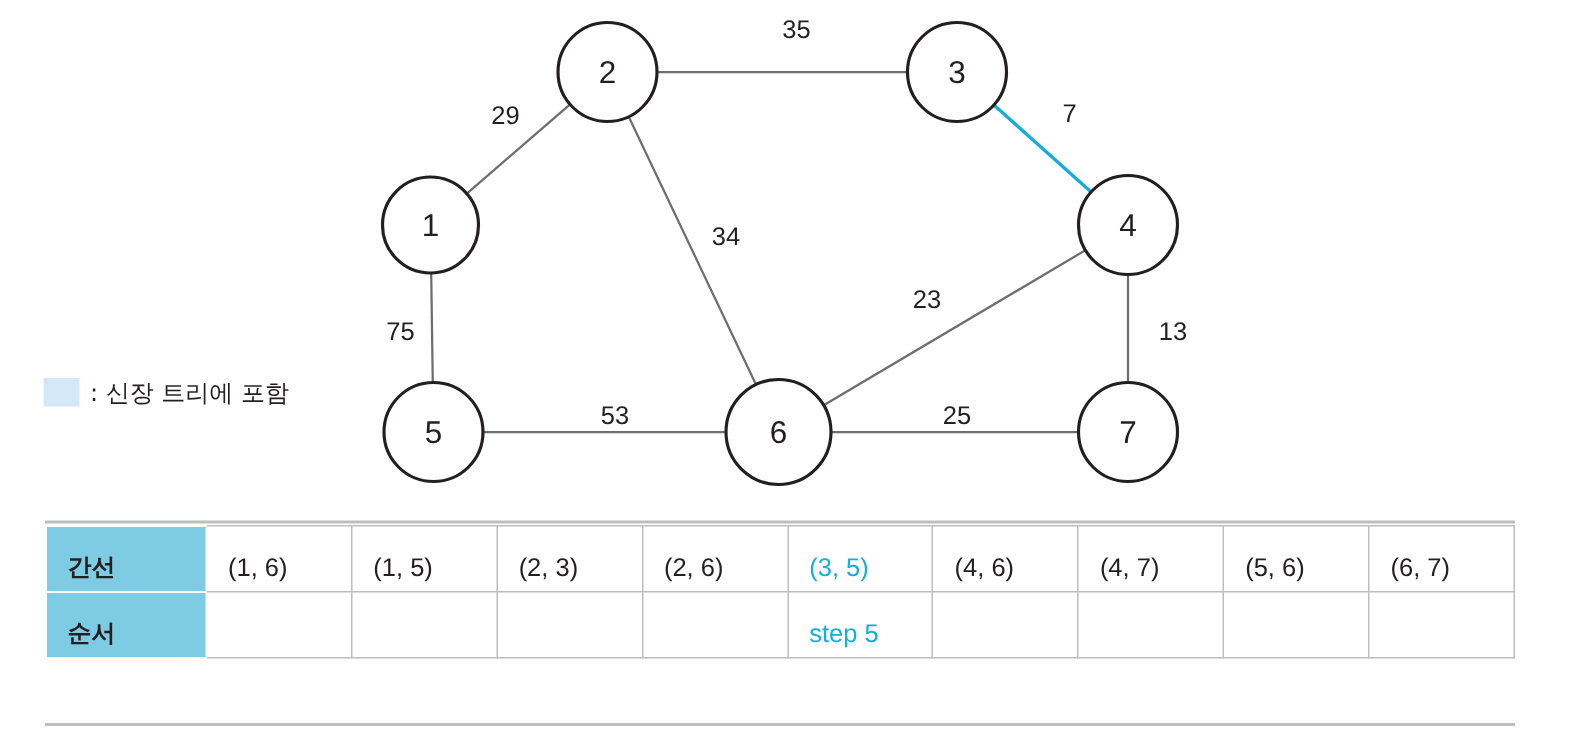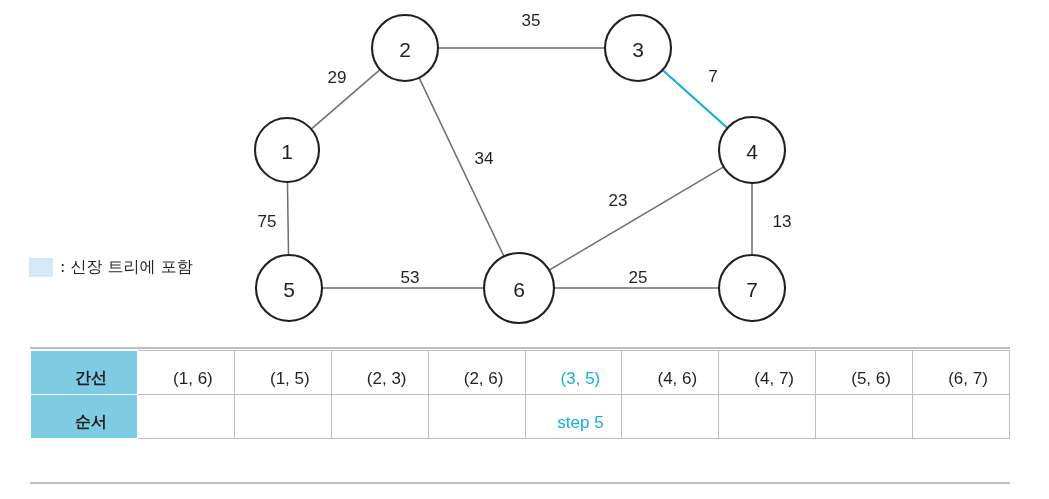--- a/index.html
+++ b/index.html
@@ -60,21 +60,20 @@
 
   
   #legend {
     position: absolute;
     left: 29px;
     top: 252px;
     width: 230px;
   }
   .legend-row {
     display: flex;
-    align-items: center;
     height: 30px;
   }
   .legend-swatch {
     width: 24px;
     height: 19px;
     flex: 0 0 auto;
   }
   .legend-text {
     margin-left: 7px;
     font-size: 16px;
@@ -93,21 +92,21 @@
     width: 980px;
   }
   #status-table tr {
     height: 44px;
   }
   #status-table td {
     border: 1px solid #bcbec0;
     font-size: 17px;
     color: #231f20;
     padding: 12px 0 0 14px;
-    text-align: center;
+    text-align: left;
     vertical-align: middle;
     background: #ffffff;
     overflow: hidden;
     white-space: nowrap;
   }
   #status-table td.rowhead {
     background: #7ecce4;
     font-weight: bold;
     font-size: 16px;
     width: 92px;

